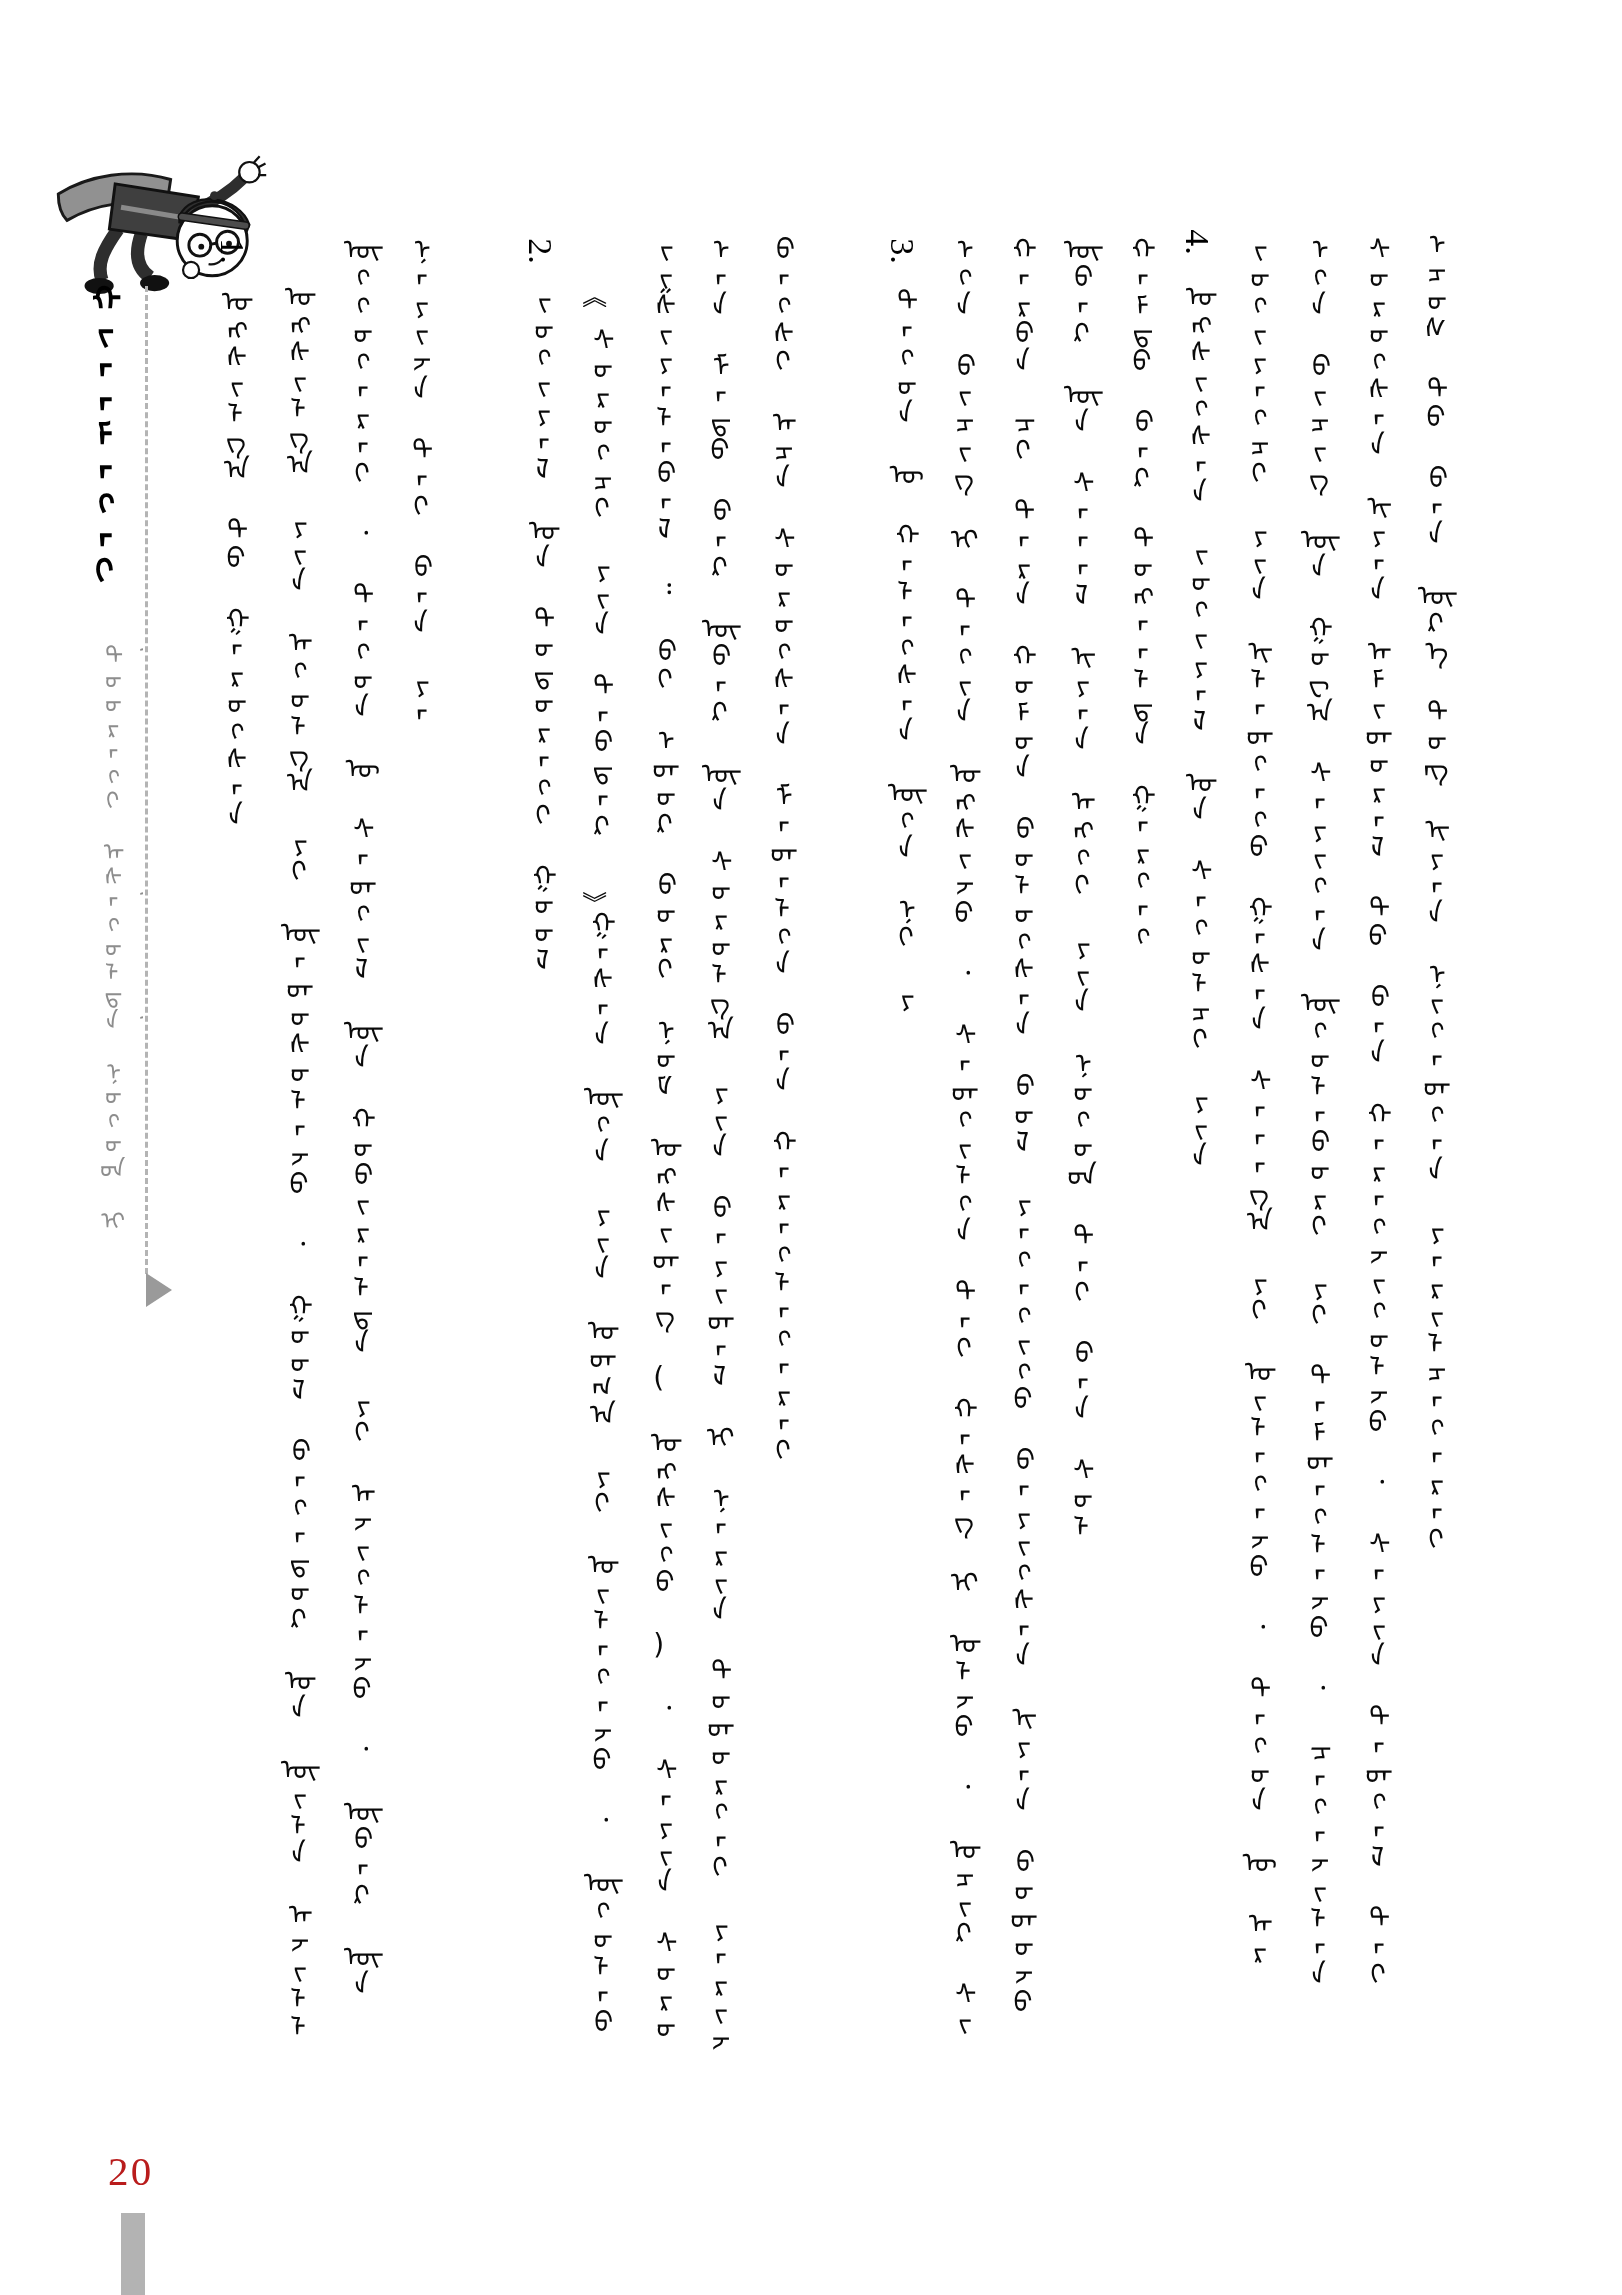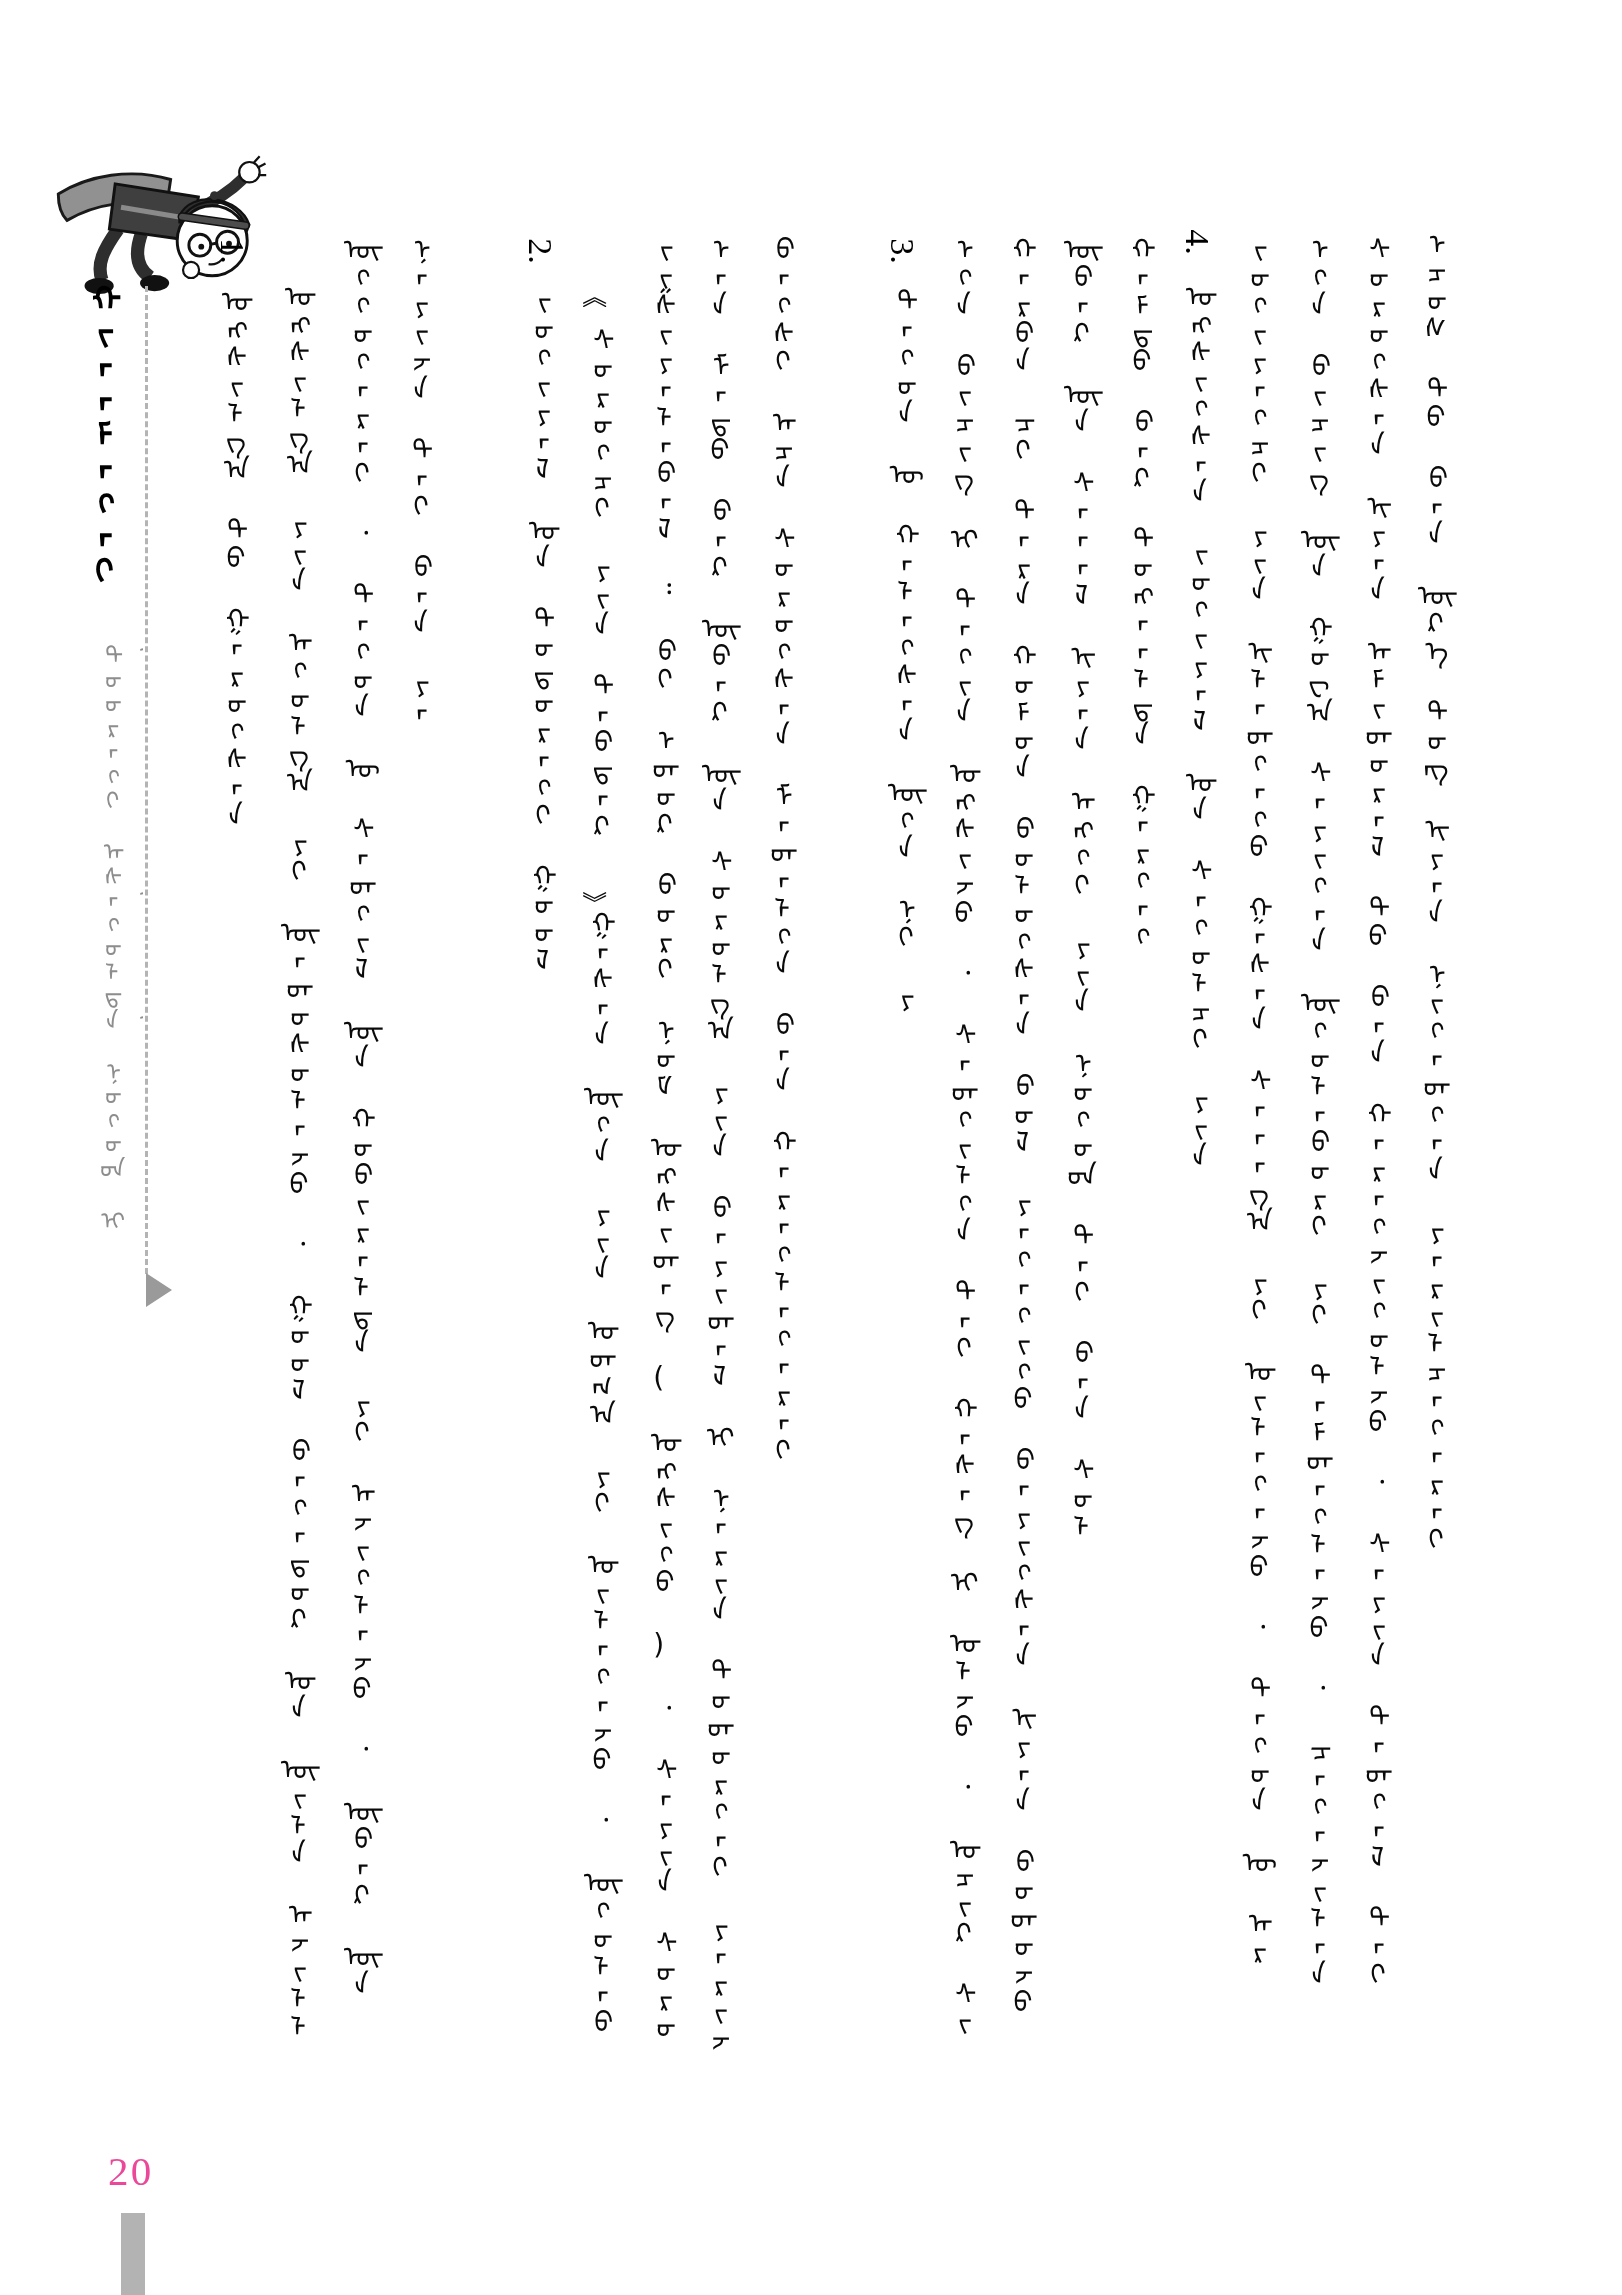--- a/index.html
+++ b/index.html
@@ -12,21 +12,21 @@
   .bold-head{font-weight:bold;font-size:34px;color:#000;line-height:1.6;}
   .gray-sub{color:#8d8d8d;font-size:24px;line-height:1.8;}
   .qnum{position:absolute;font-family:"Liberation Serif",serif;font-size:34px;color:#000;
         transform:rotate(90deg);transform-origin:center;}
   .dotted-rule{position:absolute;left:145px;top:286px;height:988px;width:0;
         border-left:3.7px dashed #b4b4b4;}
   .arrow-tri{position:absolute;left:146px;top:1273px;width:0;height:0;
         border-left:26px solid #9a9a9a;border-top:17.5px solid transparent;
         border-bottom:17.5px solid transparent;}
   .pagenum{position:absolute;left:108px;top:2147px;font-family:"Liberation Serif",serif;
-        font-size:41px;color:#ec4899;letter-spacing:2.2px;}
+        font-size:41px;color:#b91c1c;letter-spacing:2.2px;}
   .graybar{position:absolute;left:121px;top:2213px;width:24px;height:83px;background:#b3b3b3;}
   .mascot{position:absolute;left:48px;top:108px;width:219px;height:197px;}
 </style>
 </head>
 <body>
 
 <div id="page">
 
   <svg class="mascot" viewBox="0 0 300 270" aria-hidden="true">
 

